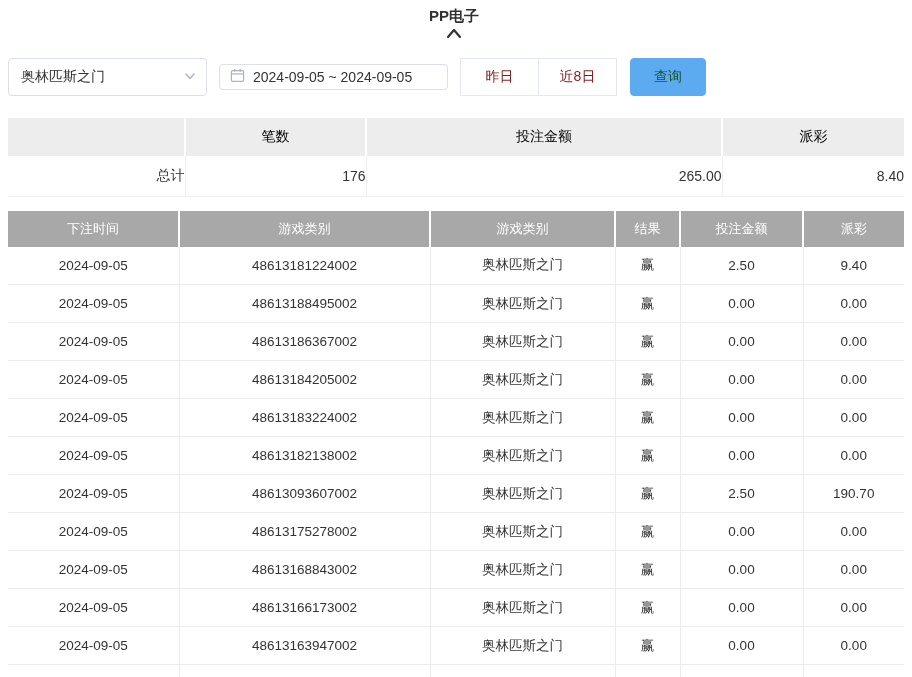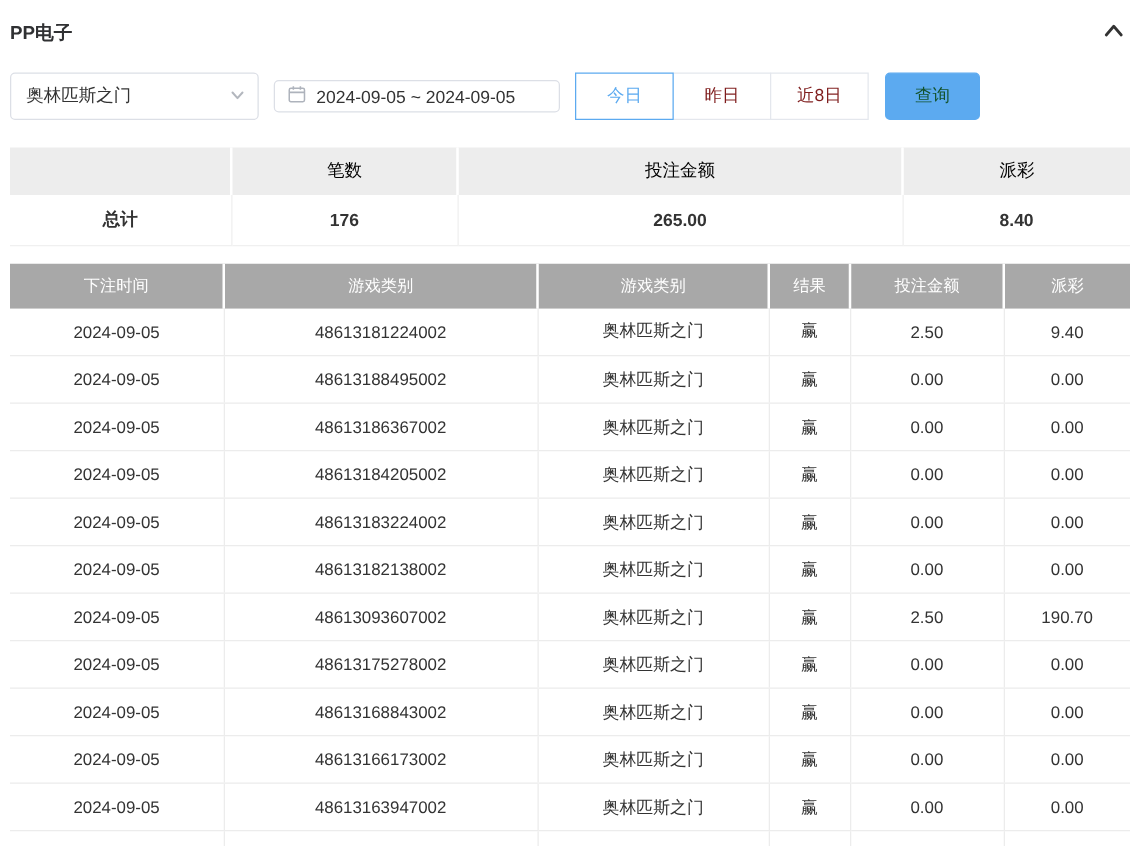--- a/index.html
+++ b/index.html
@@ -4,21 +4,21 @@
 <style>
   * { box-sizing: border-box; margin: 0; padding: 0; }
   html, body { width: 912px; height: 677px; overflow: hidden; background: #fff; }
   body {
     font-family: "Liberation Sans", "DejaVu Sans", sans-serif;
     color: #333;
   }
   .panel { padding: 14px 8px 0 8px; }
 
   
-  .panel-header { display: flex; justify-content: space-between; align-items: center; padding: 0 4px 0 0; height: 24px; }
+  .panel-header { display: flex; justify-content: center; align-items: center; padding: 0 4px 0 0; height: 24px; flex-direction: column; }
   .panel-title { font-size: 15px; font-weight: bold; color: #303133; }
   .collapse-btn { background: none; border: none; cursor: pointer; display: flex; align-items: center; }
 
   
   .filters { display: flex; align-items: center; margin-top: 20px; height: 38px; }
   .select {
     width: 199px; height: 38px; border: 1px solid #dcdfe6; border-radius: 4px;
     display: flex; align-items: center; justify-content: space-between;
     padding: 0 10px 0 12px; font-size: 14px; color: #333; cursor: pointer; background: #fff;
   }
@@ -45,22 +45,22 @@
   
   table { border-collapse: collapse; width: 896px; table-layout: fixed; }
   .summary-table { margin-top: 22px; }
   .summary-table th {
     background: var(--summary-header-bg, #ededed); height: 38px;
     font-size: 14px; font-weight: normal; color: #000000;
     border-left: 2px solid #fff; text-align: center;
   }
   .summary-table th:first-child { border-left: none; }
   .summary-table td {
-    height: 40px; text-align: center; font-size: 14px; background: #fff;
-    border-bottom: 1px solid #f0f0f0; border-left: 1px solid #f0f0f0; font-weight: bold;
+    height: 40px; text-align: right; font-size: 14px; background: #fff;
+    border-bottom: 1px solid #f0f0f0; border-left: 1px solid #f0f0f0;
   }
   .summary-table td:first-child { border-left: none; }
 
   .records-table { margin-top: 14px; }
   .records-table th {
     background: var(--header-gray, #a8a8a8); color: #fff; height: 36px;
     font-size: 13px; font-weight: normal; border-left: 2px solid #fff; text-align: center;
   }
   .records-table th:first-child { border-left: none; }
   .records-table td {
@@ -102,21 +102,20 @@
             <rect x="1.5" y="2.8" width="13" height="11.5" rx="1.4" fill="none" stroke="#aeb3bc" stroke-width="1.3"></rect>
             <line x1="1.5" y1="6.3" x2="14.5" y2="6.3" stroke="#aeb3bc" stroke-width="1.3"></line>
             <line x1="5" y1="1" x2="5" y2="4" stroke="#aeb3bc" stroke-width="1.3"></line>
             <line x1="11" y1="1" x2="11" y2="4" stroke="#aeb3bc" stroke-width="1.3"></line>
           </svg>
       </span>
       <span>2024-09-05 ~ 2024-09-05</span>
     </div>
 
     <div class="btn-group">
-      <button class="quick-btn active">今日</button>
       <button class="quick-btn">昨日</button>
       <button class="quick-btn">近8日</button>
     </div>
 
     <button class="search-btn">查询</button>
   </div>
 
   <table class="summary-table">
     <colgroup>
         <col style="width:177px">

